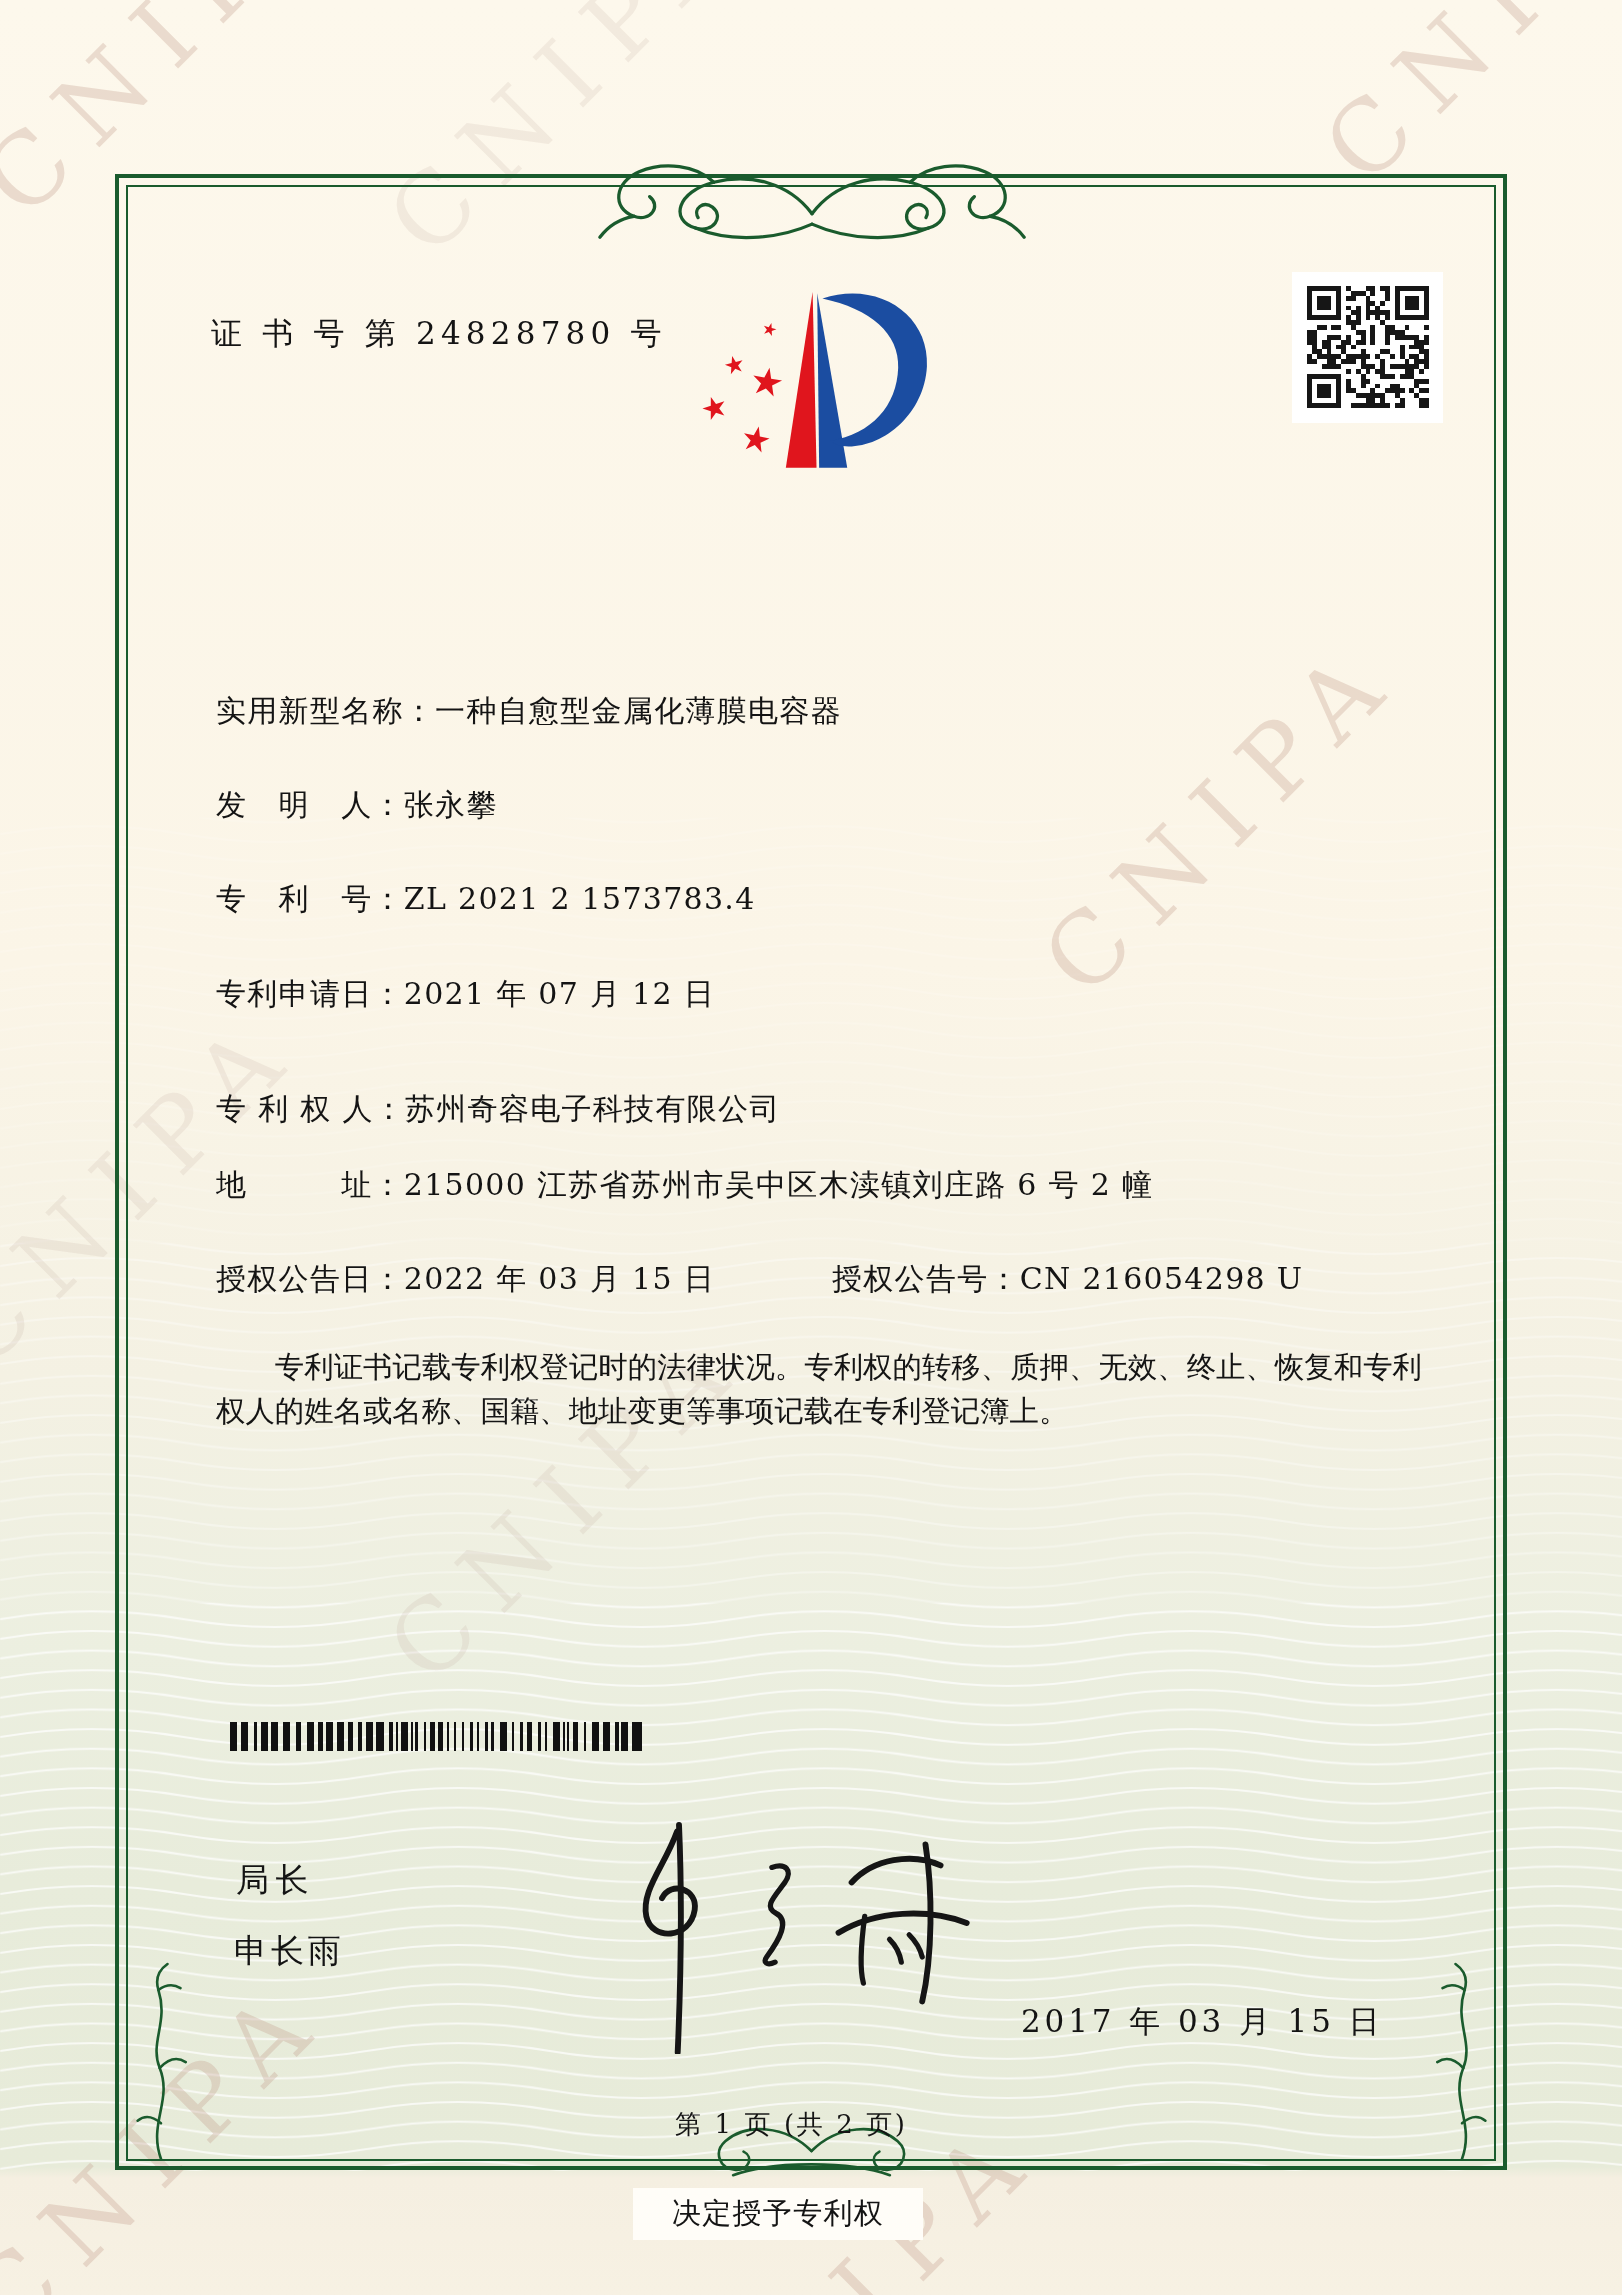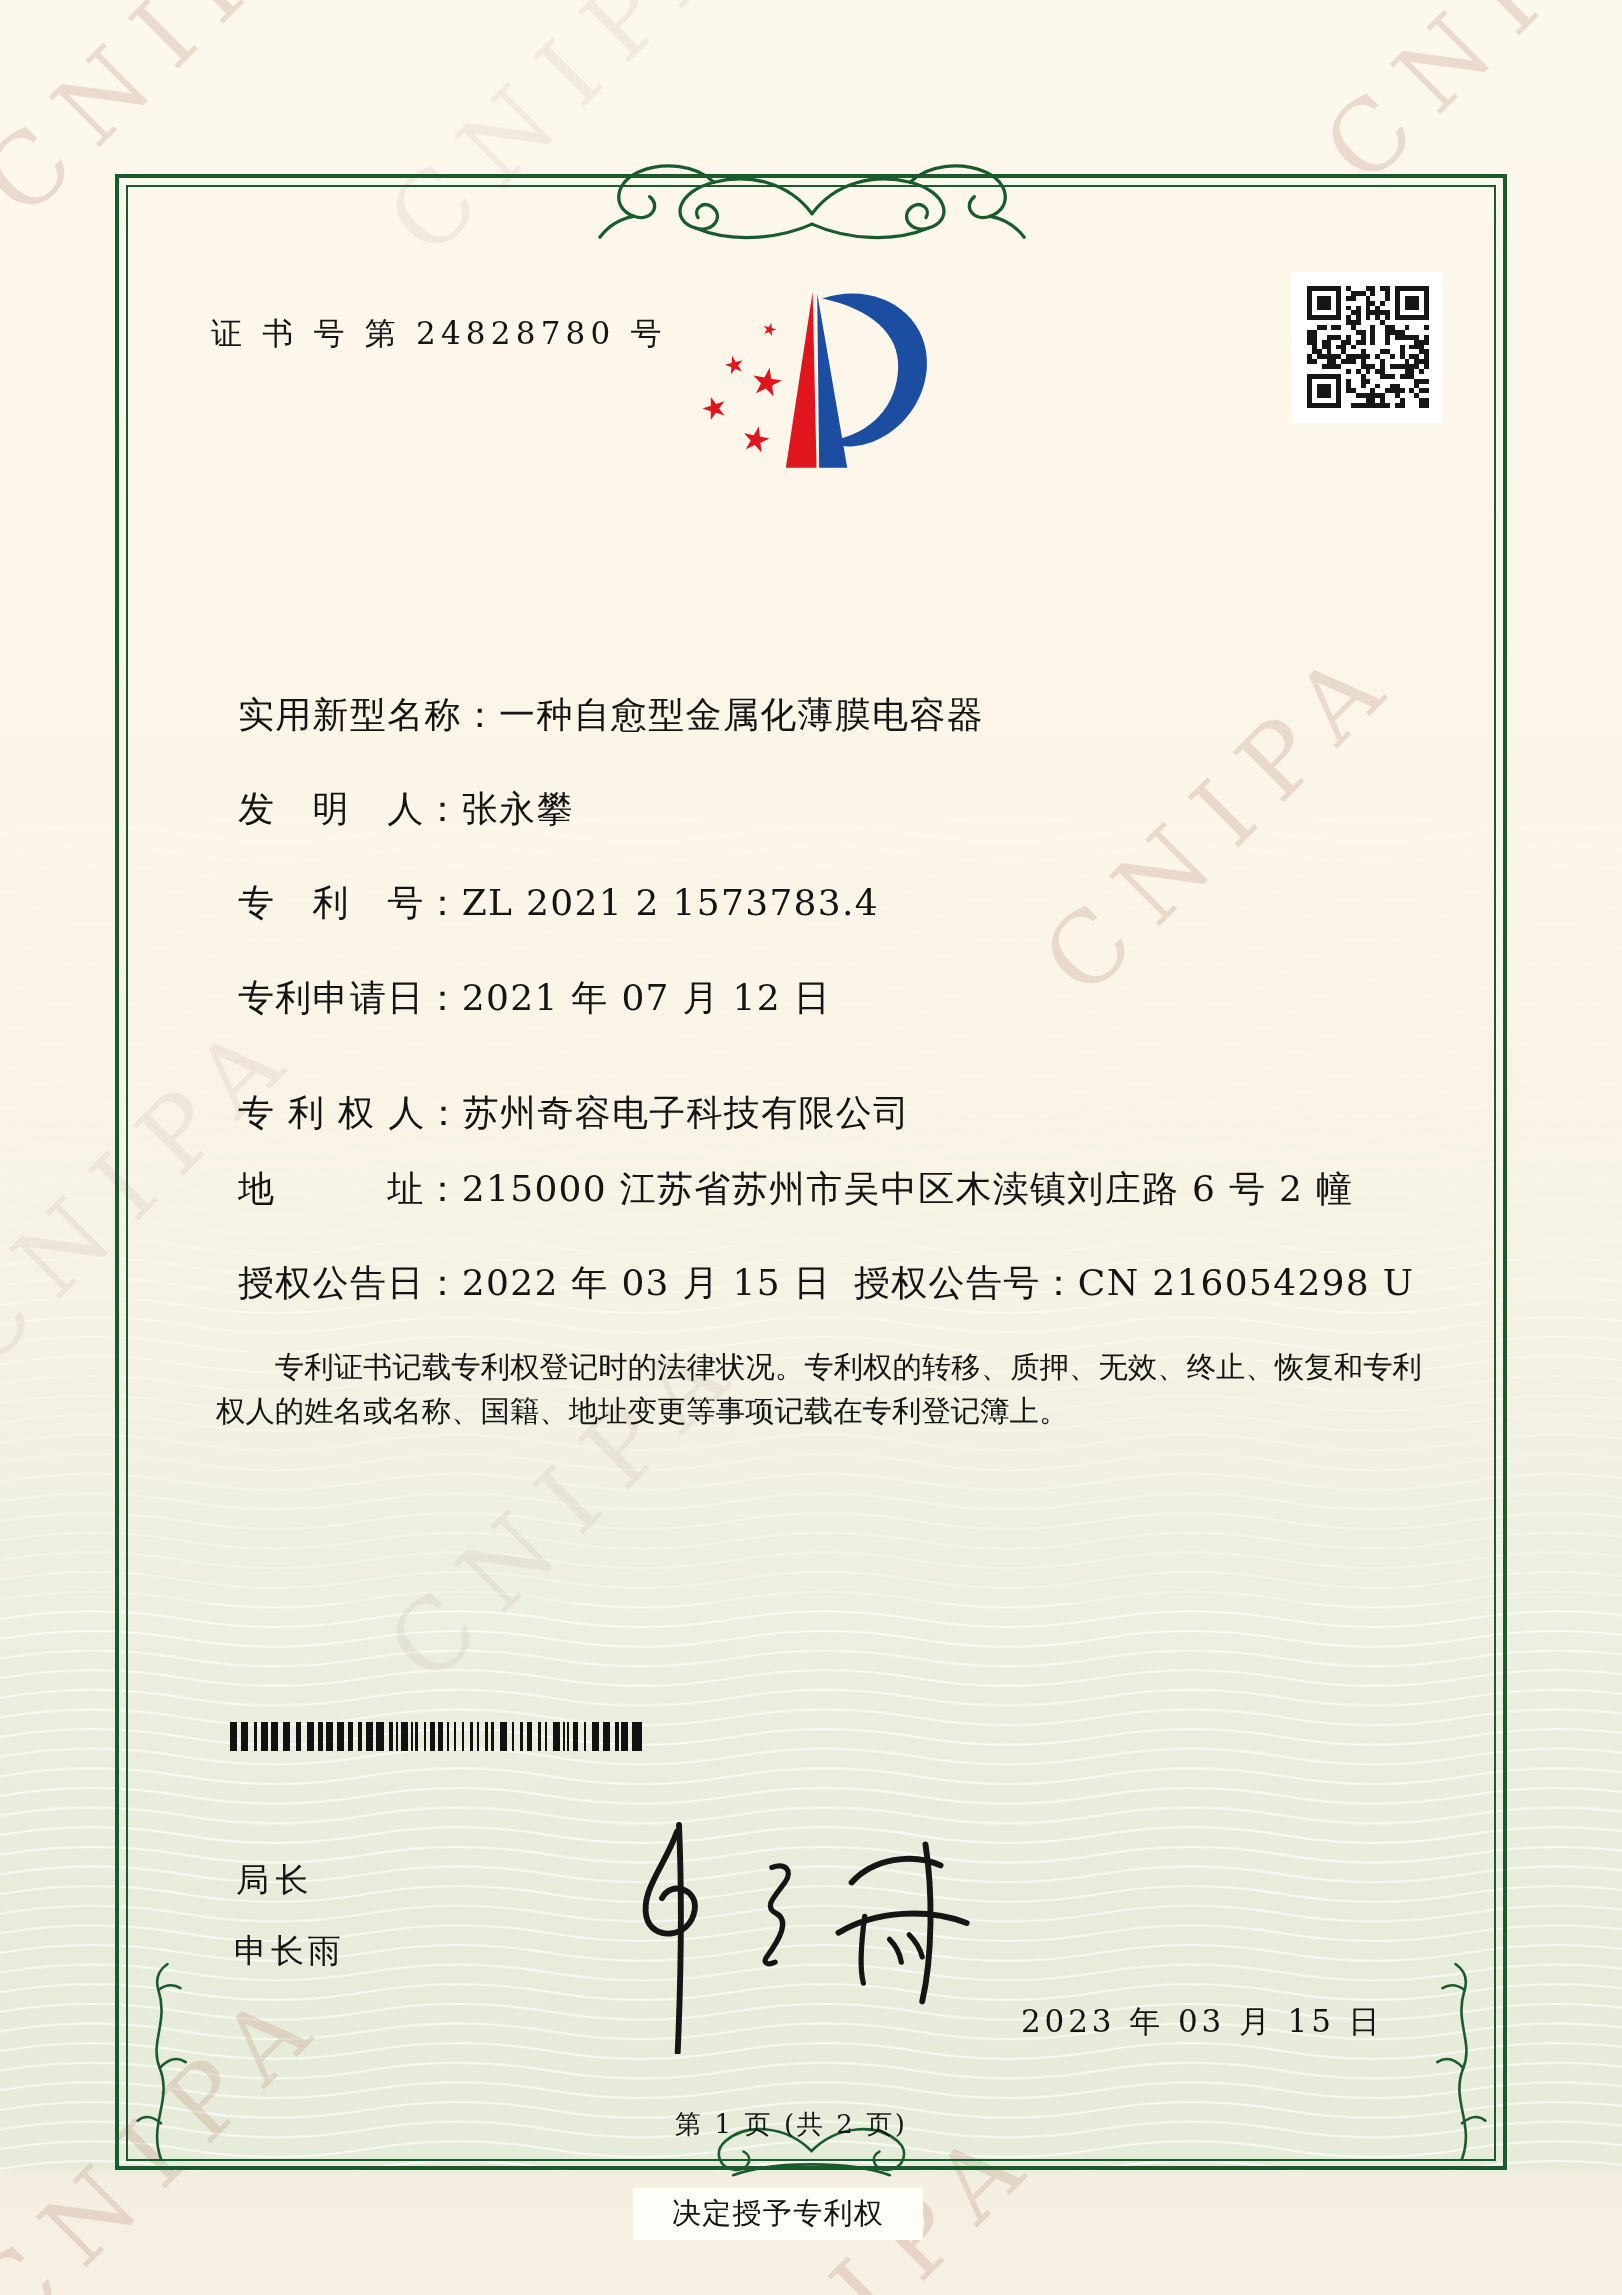--- a/index.html
+++ b/index.html
@@ -24,21 +24,21 @@
   .cert-no{left:211px;top:313px;font-size:31px;letter-spacing:5.2px;white-space:nowrap;}
   .logo{left:681px;top:275px;width:275px;height:209px;}
   .logo .star{position:absolute;color:#e0151d;line-height:1;}
   .qr-box{left:1292px;top:272px;width:151px;height:151px;background:#ffffff;}
   .qr-grid{left:1307px;top:286px;width:122px;height:122px;display:grid;
       grid-template-columns:repeat(25,1fr);grid-template-rows:repeat(25,1fr);background:#fff;}
   .qr-grid .d{background:#161616;}
   .title{left:50%;top:512px;transform:translateX(-50%);font-size:80px;font-weight:700;
       letter-spacing:9.2px;white-space:nowrap;}
   
-  .line{position:absolute;left:216px;font-size:36px;letter-spacing:1.3px;white-space:nowrap;z-index:6;margin-left:22px;}
+  .line{position:absolute;left:216px;font-size:30px;letter-spacing:1.3px;white-space:nowrap;z-index:6;}
   
   .body-text{left:216px;top:1345px;width:1206px;font-size:29.4px;line-height:44px;text-align:justify;}
   .body-text p{margin:0;text-indent:2em;}
   
   .barcode{left:230px;top:1722px;width:412px;height:29px;display:flex;align-items:stretch;}
   .barcode .b{height:100%;}
   
   .sig-title{left:236px;top:1858px;font-size:33px;letter-spacing:6.5px;}
   .sig-name{left:234px;top:1929px;font-size:33px;letter-spacing:3.9px;text-align:center;}
   .signature{left:543px;top:1805px;}
@@ -881,21 +881,21 @@
       <path d="M350,95 C372,88 382,100 370,118 C352,142 338,155 356,165 C378,176 362,205 342,232 C336,240 342,246 355,240" stroke-width="8"></path>
       <path d="M472,118 C505,82 565,72 608,92"></path>
       <path d="M585,60 C596,130 596,230 580,300"></path>
       <path d="M452,195 C510,160 590,158 648,180"></path>
       <path d="M492,170 C486,215 484,250 490,272" stroke-width="8"></path>
       <path d="M530,205 C540,215 546,228 548,240" stroke-width="8"></path>
       <path d="M560,198 C570,208 577,220 580,232" stroke-width="8"></path>
     </g>
   </svg>
 
-  <div class="content abs issue-date">2023 年 03 月 15 日</div>
+  <div class="content abs issue-date">2017 年 03 月 15 日</div>
 
   <div class="content abs page-no">第 1 页 (共 2 页)</div>
 
   <div class="abs footer-box">
     <span>决定授予专利权</span>
   </div>
 
 </div>
 
 

